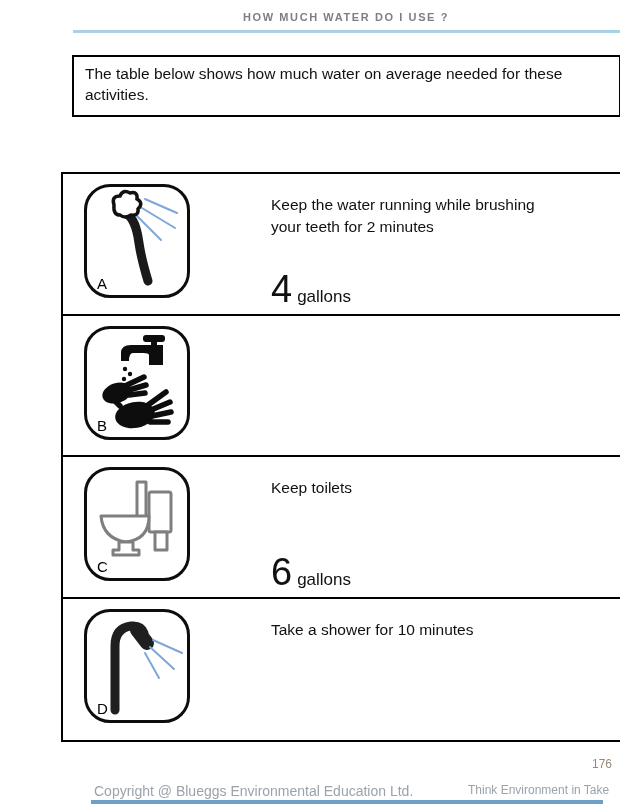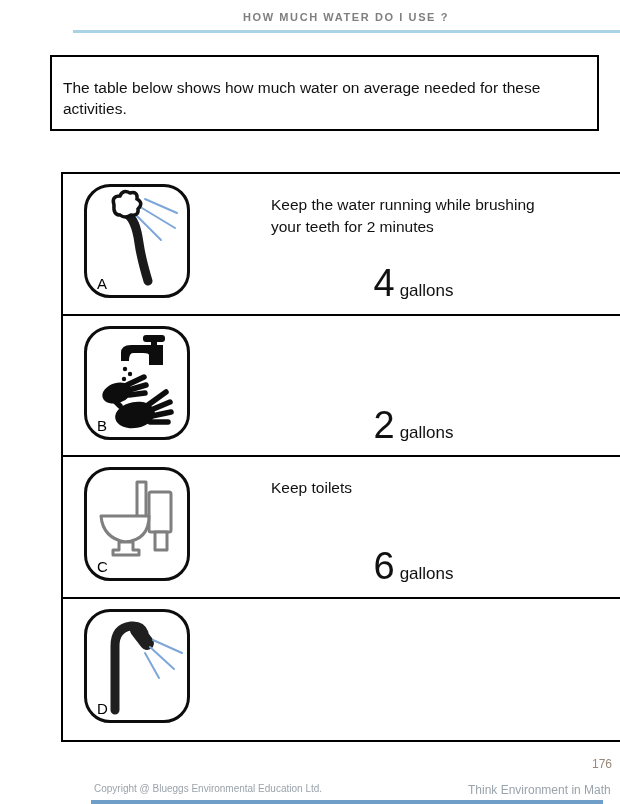--- a/index.html
+++ b/index.html
@@ -7,45 +7,45 @@
   .page {
     position:relative; width:620px; height:804px; background:#fff;
     font-family:"Liberation Sans", sans-serif; overflow:hidden;margin-left:36px;
   }
   .title {
     position:absolute; top:11px; left:0; width:100%; text-align:center;
     font-size:11px; font-weight:bold; letter-spacing:1.6px; color:#7f7f7f;
   }
   .title-rule { position:absolute; top:30px; left:37px; width:551px; height:3px; background:#a9d2e4; }
   .intro-box {
-    position:absolute; top:55px; left:14px; width:549px;
-    border:2px solid #000; padding:21px 11px 9px;
+    position:absolute; top:55px; left:36px; width:549px;
+    border:2px solid #000; padding:7px 11px 9px;
     font-size:15.5px; line-height:1.35; color:#111;
   }
   .water-table {
     position:absolute; top:172px; left:25px; width:576px; height:570px;
     border:2px solid #000;
   }
   .row { position:relative; height:25%; border-bottom:2px solid #000; }
   .row:last-child { border-bottom:none; }
   .icon-box {
     position:absolute; left:21px; top:10px; width:106px; height:114px;
     border:3px solid #0d0d0d; border-radius:26px; background:#fff;
   }
   .icon-box svg { position:absolute; left:0; top:0; }
   .icon-letter { position:absolute; left:10px; bottom:3px; font-size:15px; color:#000; }
   .desc {
     position:absolute; left:208px; top:20px; width:290px;
     font-size:15.5px; line-height:1.45; color:#111;
   }
-  .value { position:absolute; left:208px; top:90px; width:285px; text-align:center; color:#111; white-space:nowrap; }
+  .value { position:absolute; left:208px; top:96px; width:285px; color:#111; white-space:nowrap; }
   .amount { font-size:38px; line-height:1; }
   .unit { font-size:17px; margin-left:5px; }
   .page-number { position:absolute; top:757px; right:44px; font-size:12px; color:#97897a; }
-  .footer-left { position:absolute; top:783px; left:58px; font-size:10px; color:#9aa3ab; }
+  .footer-left { position:absolute; top:783px; left:58px; font-size:14px; color:#9aa3ab; }
   .footer-right { position:absolute; top:783px; left:432px; font-size:12px; color:#9aa3ab; }
   .bottom-rule { position:absolute; top:800px; left:55px; width:512px; height:4px; background:#6f9ec8; }
 </style>
 </head>
 <body>
 
 <div class="page">
 
   <div class="title">HOW MUCH WATER DO I USE ?</div>
   <div class="title-rule"></div>
@@ -94,23 +94,20 @@
             <path d="M42 66 L58 64"></path>
             <path d="M61 76 L79 63"></path>
             <path d="M64 81 L83 73"></path>
             <path d="M65 87 L84 83"></path>
             <path d="M63 93 L81 93"></path>
             <path d="M33 77 L23 67"></path>
           </g>
         </svg>
         <span class="icon-letter">B</span>
       </div>
-      <div class="value">
-        <span class="amount">2</span><span class="unit">gallons</span>
-      </div>
     </div>
 
     <div class="row">
       <div class="icon-box">
         <svg width="100" height="108" viewBox="0 0 100 108">
           <g fill="#ffffff" stroke="#7f7f7f" stroke-width="3" stroke-linejoin="round">
             <rect x="50" y="12" width="9" height="42"></rect>
             <rect x="62" y="22" width="22" height="40" rx="2"></rect>
             <rect x="68" y="62" width="12" height="18"></rect>
             <path d="M14 46 L62 46 Q62 70 38 72 Q16 68 14 46 Z"></path>
@@ -131,22 +128,23 @@
           <path d="M28 98 L28 34 Q28 16 44 14 Q54 13 57 21" stroke="#1f1f1f" stroke-width="9" fill="none" stroke-linecap="round"></path>
           <path d="M50 18 L60 31" stroke="#1f1f1f" stroke-width="14" stroke-linecap="round"></path>
           <g stroke="#7da7d9" stroke-width="2" stroke-linecap="round">
             <path d="M66 28 L95 41"></path>
             <path d="M63 35 L87 57"></path>
             <path d="M58 41 L72 66"></path>
           </g>
         </svg>
         <span class="icon-letter">D</span>
       </div>
+      <div class="desc">Take a shower for 10 minutes</div>
     </div>
 
   </div>
 
   <div class="page-number">176</div>
   <div class="footer-left">Copyright @ Blueggs Environmental Education Ltd.</div>
-  <div class="footer-right">Think Environment in Math</div>
+  <div class="footer-right">Think Environment in Take</div>
   <div class="bottom-rule"></div>
 
 </div>
 
 </body></html>

